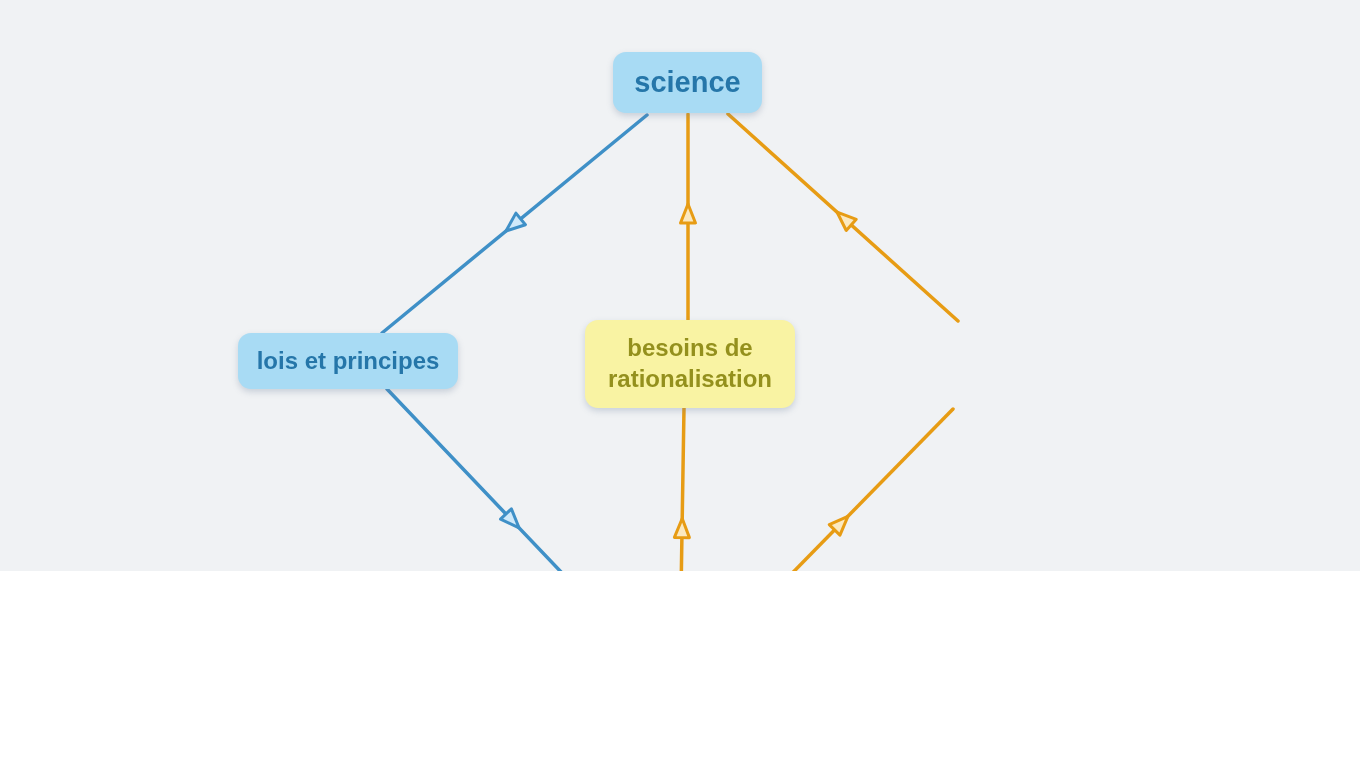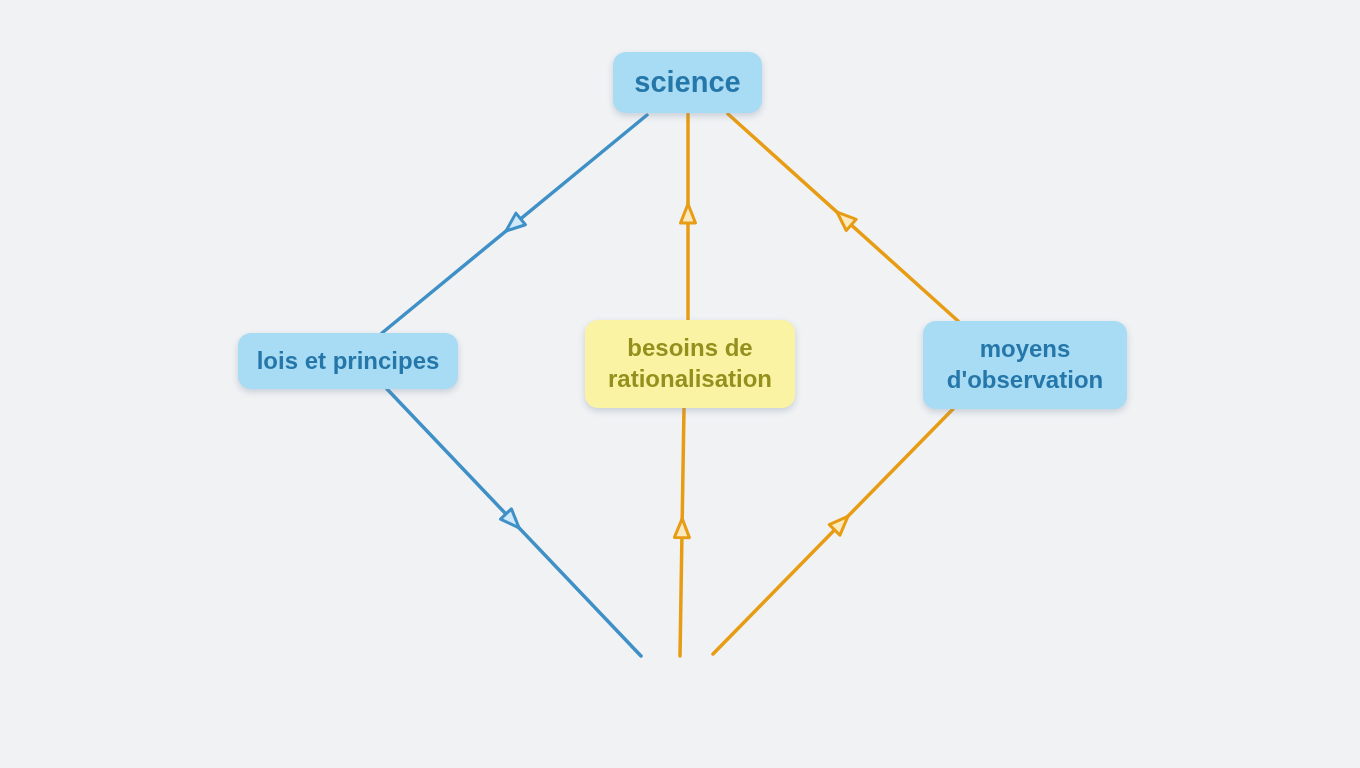--- a/index.html
+++ b/index.html
@@ -1,20 +1,20 @@
 <!DOCTYPE html>
 <html><head>
 <meta charset="utf-8">
 <style>
   html, body { margin: 0; padding: 0; }
   body { font-family: "Liberation Sans", sans-serif; }
   .canvas {
     position: relative;
     width: 1360px;
-    height: 768px;
+    height: 571px;
     overflow: hidden;
   }
   .edges-layer {
     position: absolute;
     left: 0; top: 0;
   }
   .node {
     position: absolute;
     display: flex;
     align-items: center;
@@ -55,18 +55,15 @@
   </div>
 
   <div class="node" style="left: 238px; top: 333px; width: 220px; height: 56px; background: rgb(168, 219, 244); color: rgb(37, 118, 169); font-size: 24px;">
     <span class="node-label">lois et principes</span>
   </div>
 
   <div class="node" style="left: 585px; top: 320px; width: 210px; height: 88px; background: rgb(249, 243, 163); color: rgb(148, 144, 29); font-size: 24px;">
     <span class="node-label">besoins de rationalisation</span>
   </div>
 
-  <div class="node" style="left: 923px; top: 321px; width: 204px; height: 88px; background: rgb(168, 219, 244); color: rgb(37, 118, 169); font-size: 24px;">
-    <span class="node-label">moyens d'observation</span>
-  </div>
 
 
 </div>
 
 </body></html>

